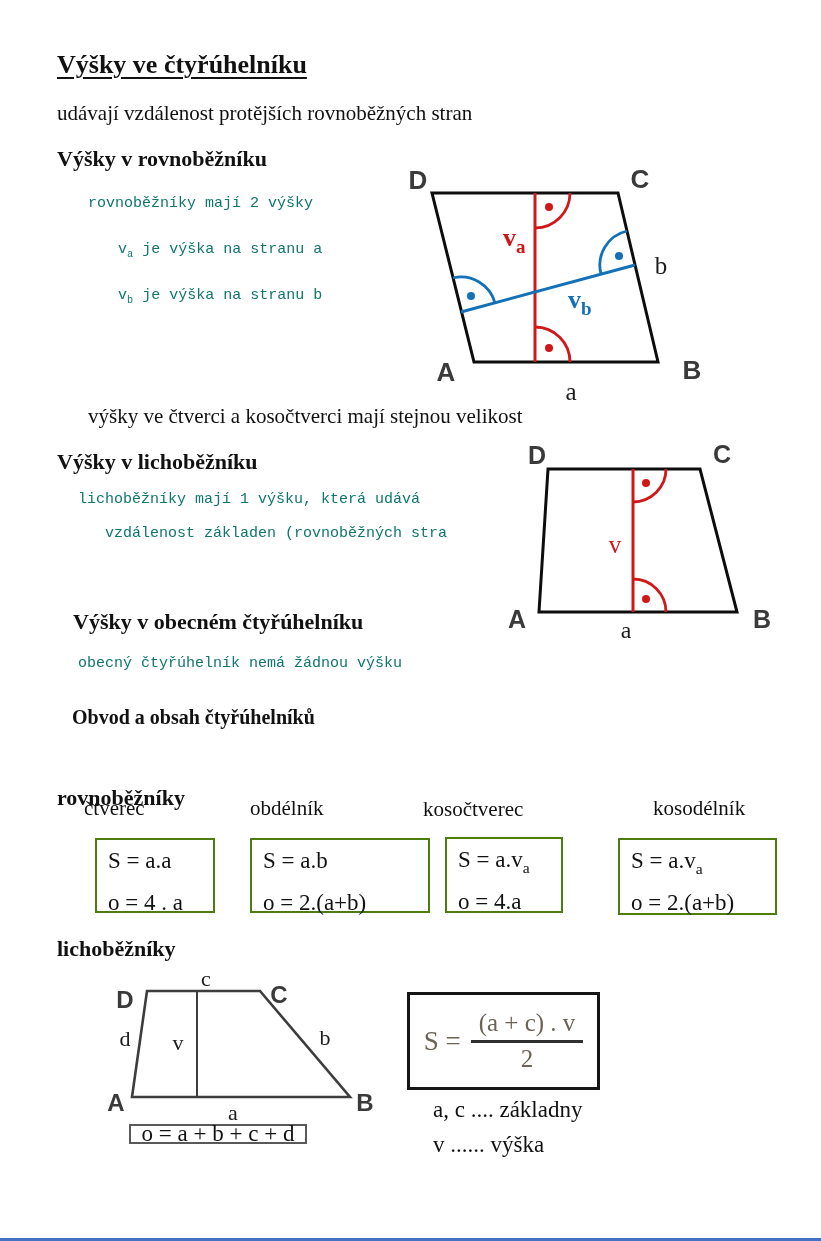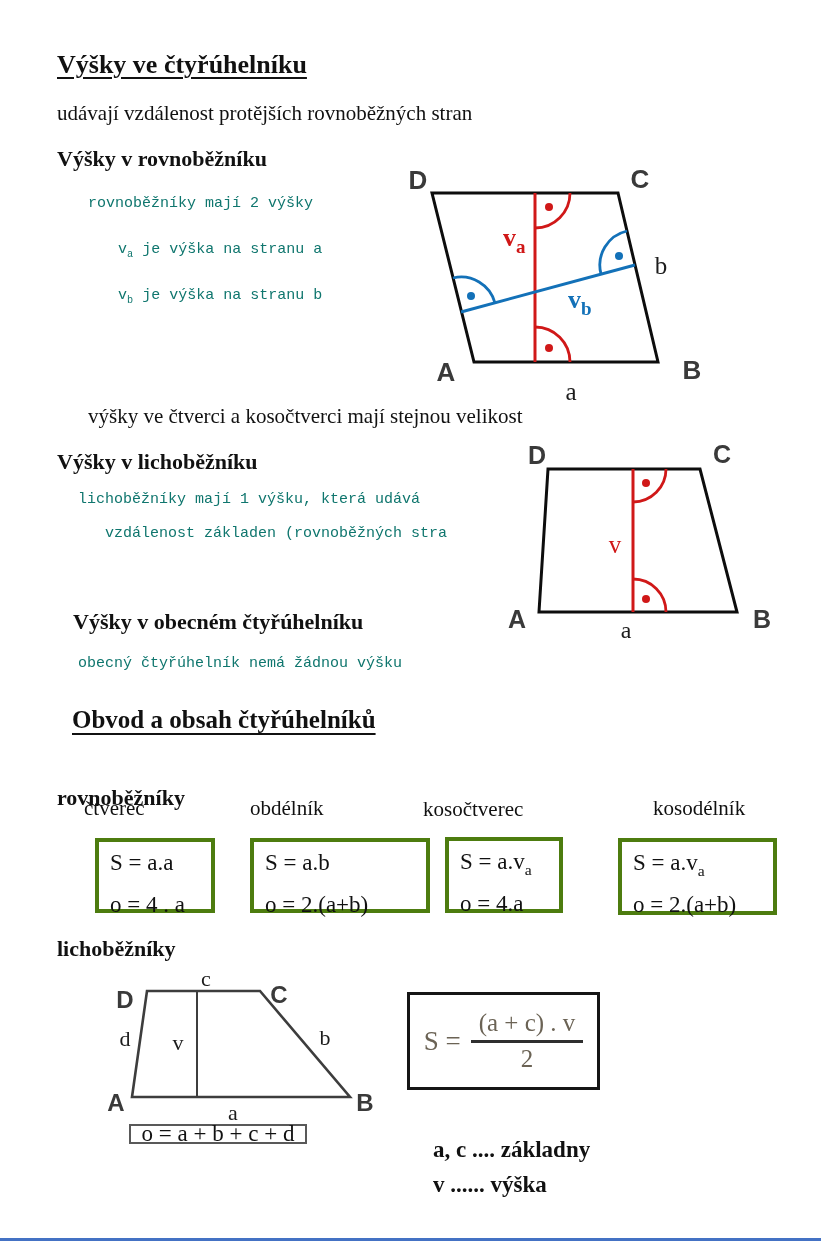--- a/index.html
+++ b/index.html
@@ -1,25 +1,25 @@
 <!DOCTYPE html>
 <html><head>
 <meta charset="utf-8">
 <style>
   html,body{margin:0;padding:0;background:#ffffff;}
   #page{position:relative;width:821px;height:1241px;background:#ffffff;overflow:hidden;
         font-family:"Liberation Serif",serif;color:#111;}
   .abs{position:absolute;}
   .title{font-size:26px;font-weight:bold;text-decoration:underline;text-underline-offset:4px;text-decoration-thickness:2px;}
   .h2{font-size:22px;font-weight:bold;}
-  .h2u{font-size:25px;font-weight:bold;text-decoration:underline;text-underline-offset:5px;text-decoration-thickness:2px;}
+  .h2u{font-size:20px;font-weight:bold;text-underline-offset:5px;text-decoration-thickness:2px;}
   .body-serif{font-size:21px;}
   .sans-note{font-family:Liberation Mono, monospace;font-size:15px;color:#0f766e;}
   .shape-label{font-size:21px;}
-  .fbox{border:4px solid #4d7c0f;font-size:23px;line-height:34px;padding:4px 4px 0 11px;box-sizing:border-box;}
+  .fbox{border:2px solid #4d7c0f;font-size:23px;line-height:34px;padding:4px 4px 0 11px;box-sizing:border-box;}
   sub{font-size:68%;}
   .areabox{border:3px solid #151515;display:flex;align-items:center;justify-content:center;gap:10px;
            color:#6b6355;font-family:"Liberation Serif",serif;box-sizing:border-box;}
   .areabox .lhs{font-size:27px;}
   .frac{display:flex;flex-direction:column;align-items:center;text-align:center;}
   .frac .num{font-size:25px;padding:0 8px 3px 8px;}
   .frac .bar{height:3px;background:#2f2f2f;width:100%;}
   .frac .den{font-size:25px;padding-top:2px;}
   .obox{border:2px solid #595959;display:flex;align-items:center;justify-content:center;
         font-size:23px;box-sizing:border-box;}
@@ -136,20 +136,20 @@
     <span class="lhs">S =</span>
     <span class="frac">
       <span class="num">(a + c) . v</span>
       <span class="bar"></span>
       <span class="den">2</span>
     </span>
   </div>
 
   <div class="abs obox" style="left:129px;top:1124px;width:178px;height:20px;">o = a + b + c + d</div>
 
-  <div class="abs legend" style="left:433px;top:1132px;font-weight:bold;">
+  <div class="abs legend" style="left:433px;top:1092px;">
     <div>a, c .... základny</div>
     <div>v ...... výška</div>
   </div>
 
   <div class="abs" style="left:0;top:1238px;width:821px;height:3px;background:#4472c4;"></div>
 
 </div>
 
 </body></html>

